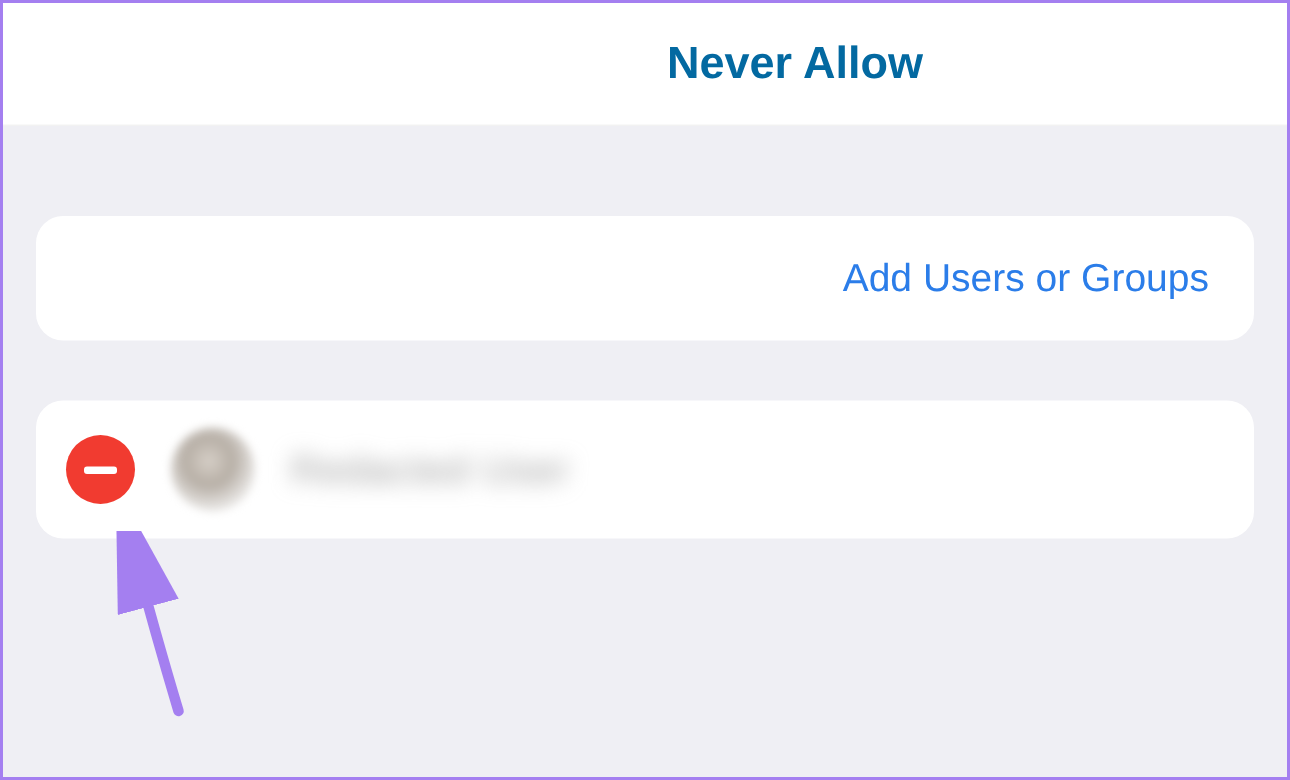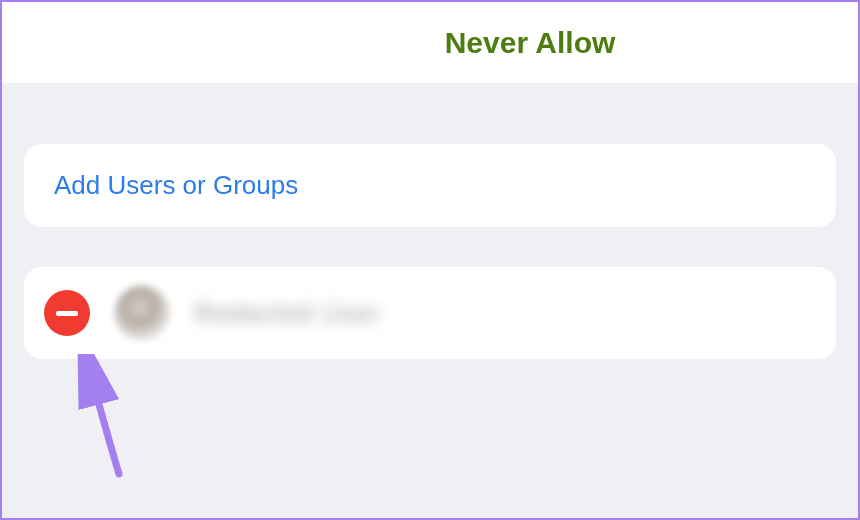--- a/index.html
+++ b/index.html
@@ -16,28 +16,29 @@
       background: #ffffff;
       height: 82px;
       display: flex;
       align-items: center;
       justify-content: center;
       border-bottom: 1px solid rgba(0,0,0,0.05);
     }
     .header-title {
       font-size: 30px;
       font-weight: 600;
-      color: #4d7c0f;
+      color: #0369a1;
       margin-left: 200px;
       text-align: right;
     }
     .section {
       background: #ffffff;
       border-radius: 18px;
       margin: 0 22px;
+      text-align: right;
     }
     .section-add {
       margin-top: 60px;
       padding: 26px 30px;
     }
     .add-link {
       color: #2b7de9;
       font-size: 26px;
       font-weight: 400;
       cursor: pointer;

